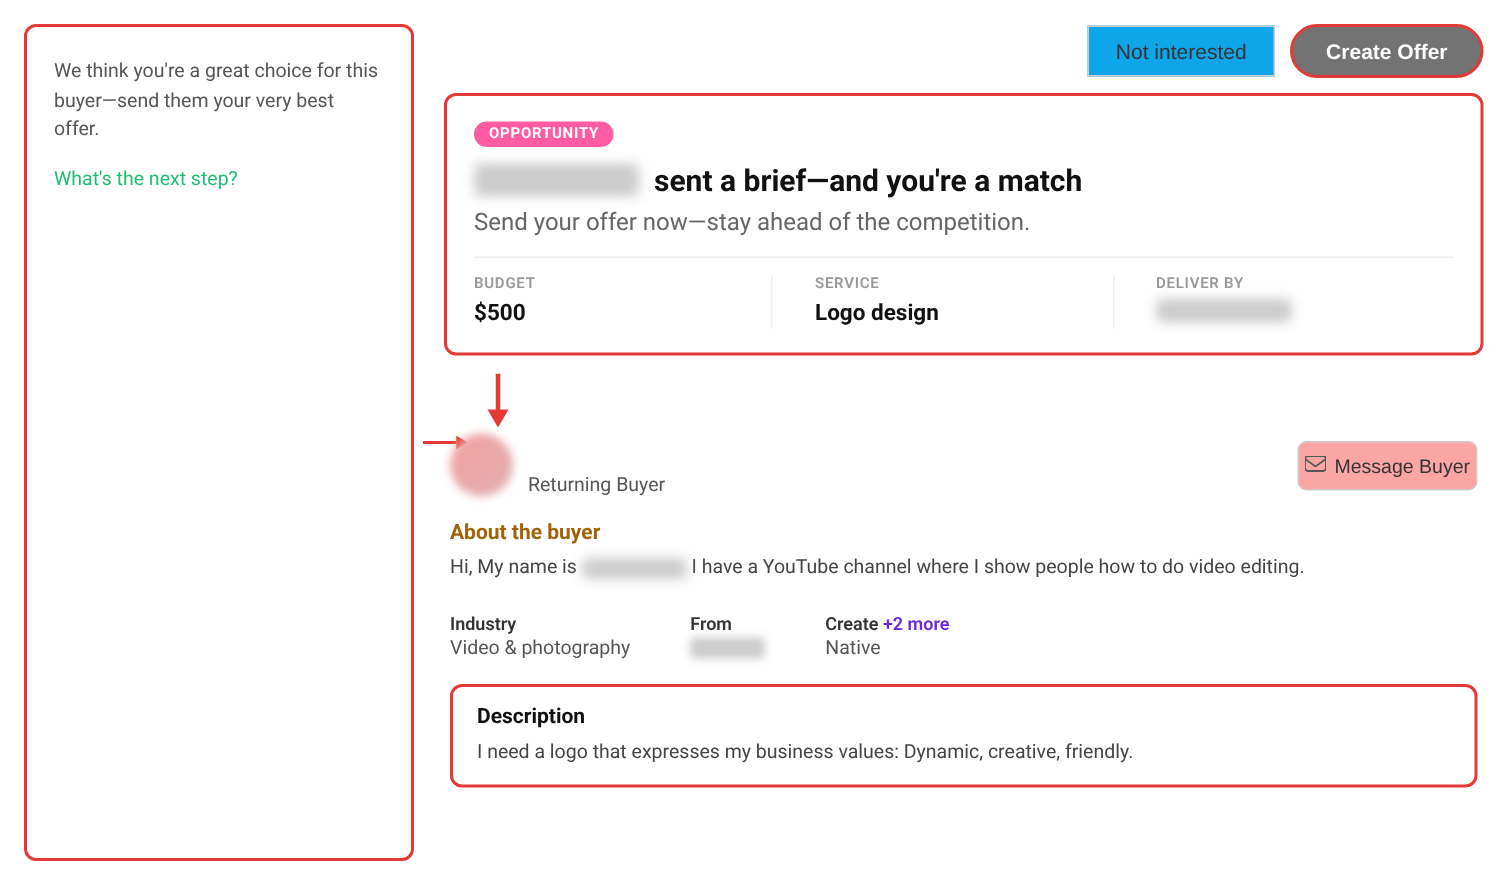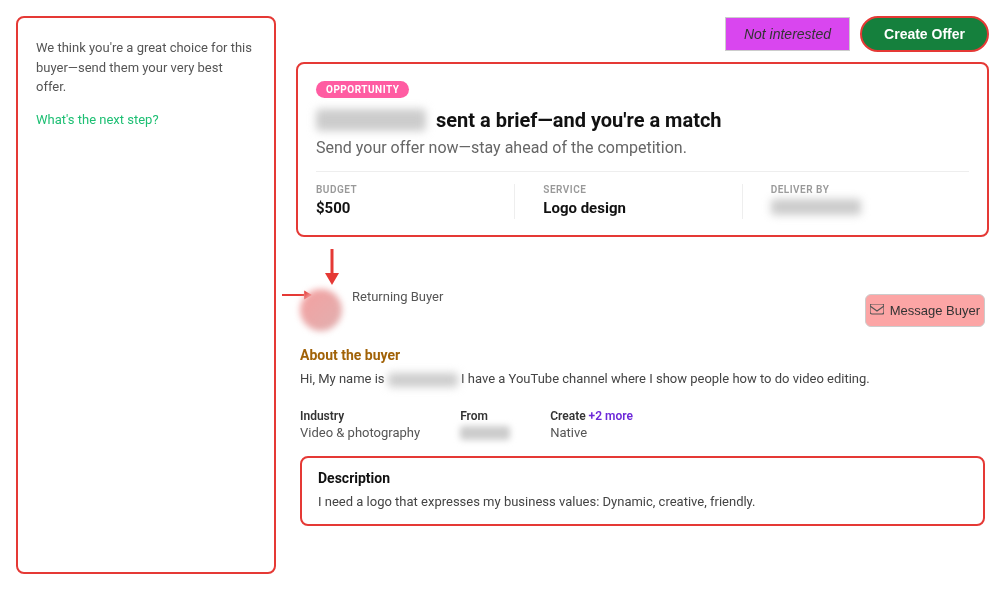--- a/index.html
+++ b/index.html
@@ -76,32 +76,31 @@
     
     .top-bar {
       display: flex;
       justify-content: flex-end;
       align-items: center;
       gap: 10px;
       margin-bottom: 10px;
     }
 
     .btn-not-interested {
-      background: #d946ef;
+      background: #0ea5e9;
       border: 1.5px solid #ccc;
       border-radius: 0;
       padding: 8px 18px;
       font-size: 14px;
       cursor: pointer;
       color: #333;
-      font-style: italic;
     }
 
     .btn-create-offer {
-      background: #15803d;
+      background: #737373;
       border: 2.5px solid #e53935;
       border-radius: 18px;
       padding: 8px 22px;
       font-size: 14px;
       font-weight: 600;
       cursor: pointer;
       color: #fff;
     }
 
     
@@ -204,21 +203,21 @@
     }
 
     .buyer-header {
       display: flex;
       align-items: center;
       justify-content: space-between;
     }
 
     .buyer-info {
       display: flex;
-      align-items: flex-start;
+      align-items: flex-end;
       gap: 10px;
     }
 
     .buyer-avatar {
       width: 42px;
       height: 42px;
       border-radius: 50%;
       background: linear-gradient(135deg, #f5a0a0 0%, #e0b0b0 100%);
       filter: blur(3px);
     }

